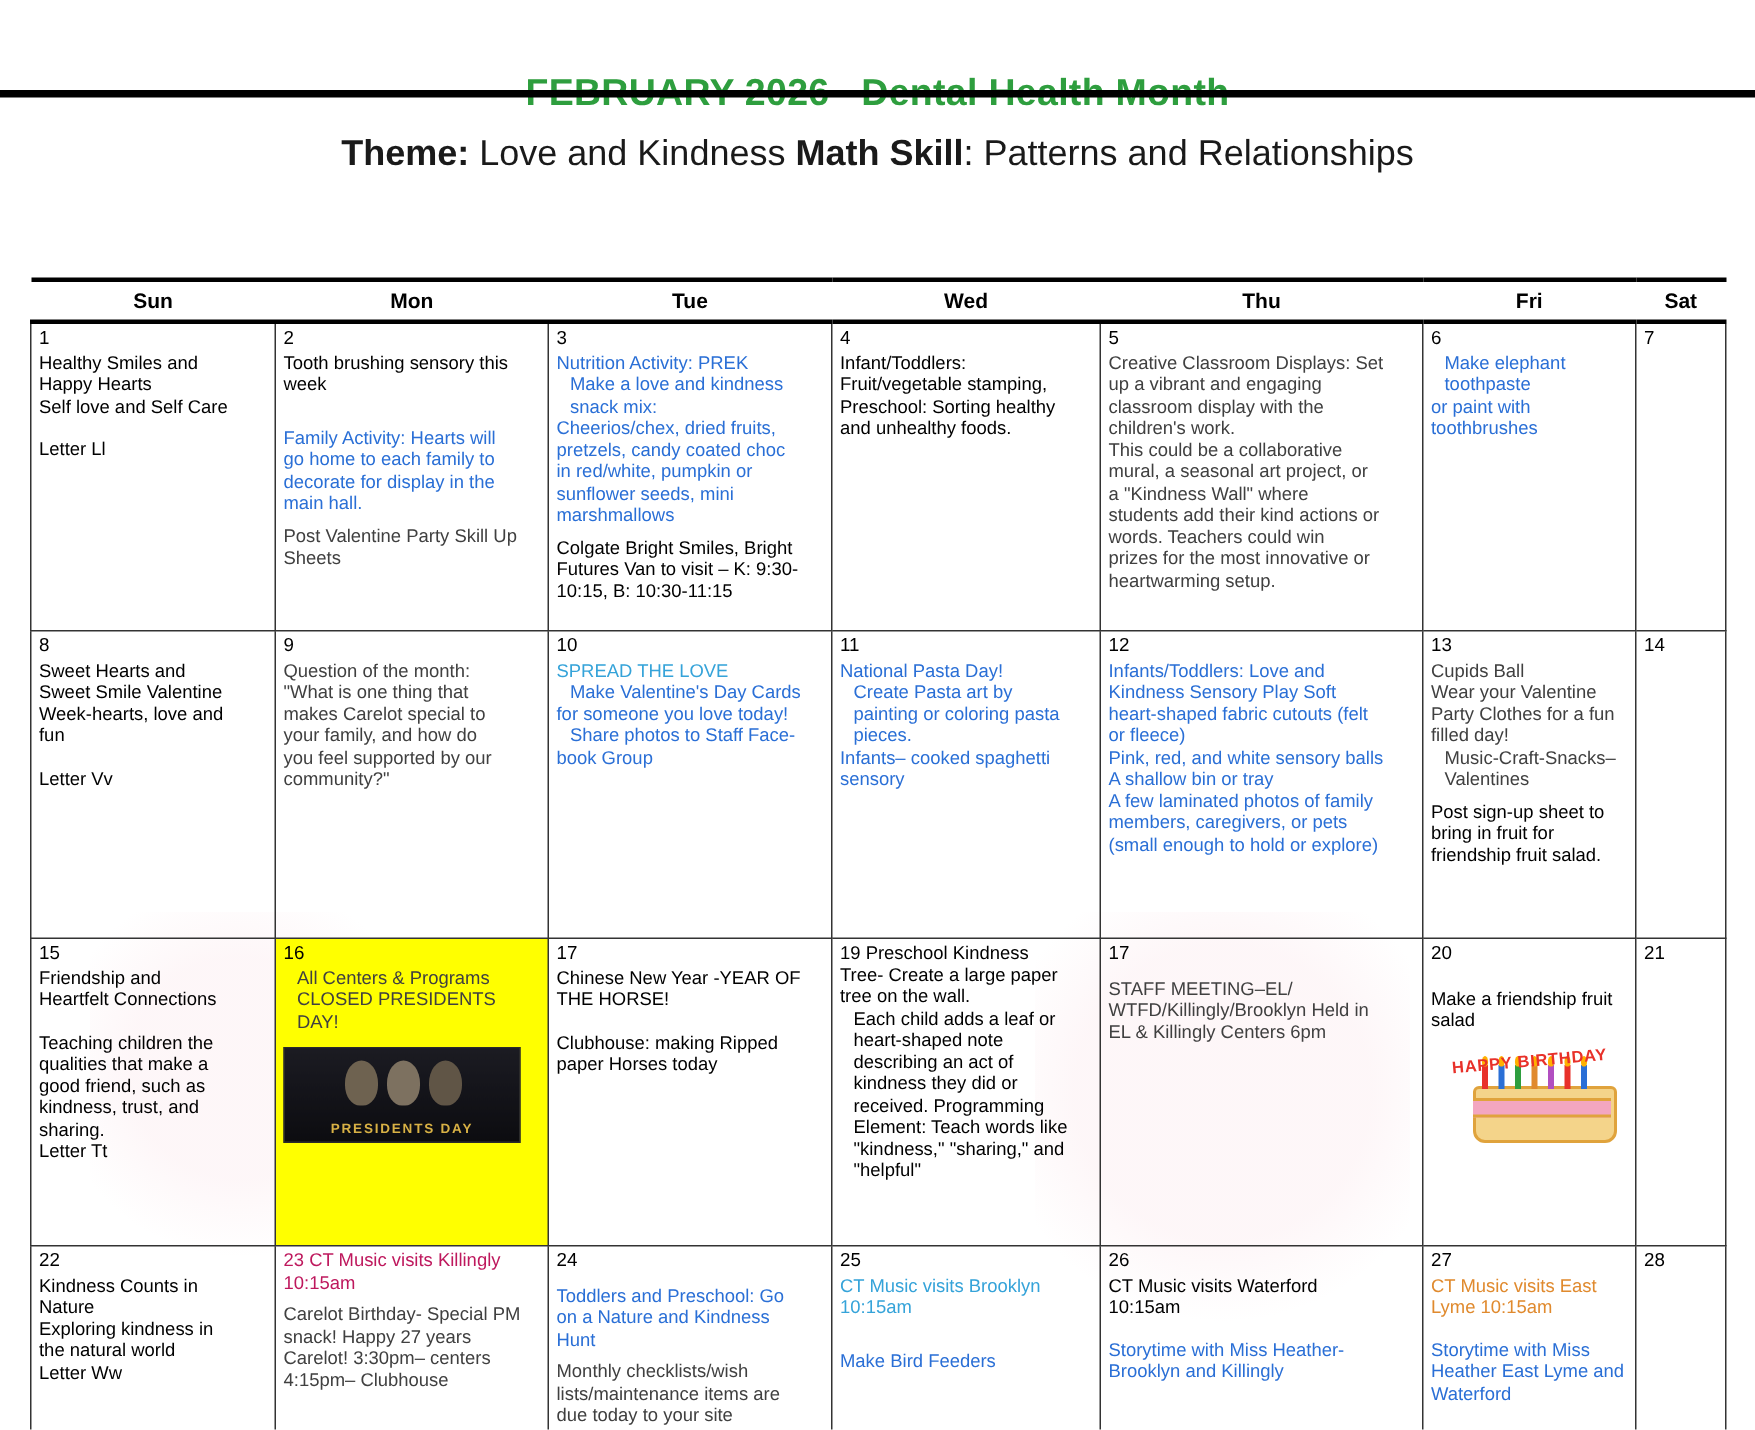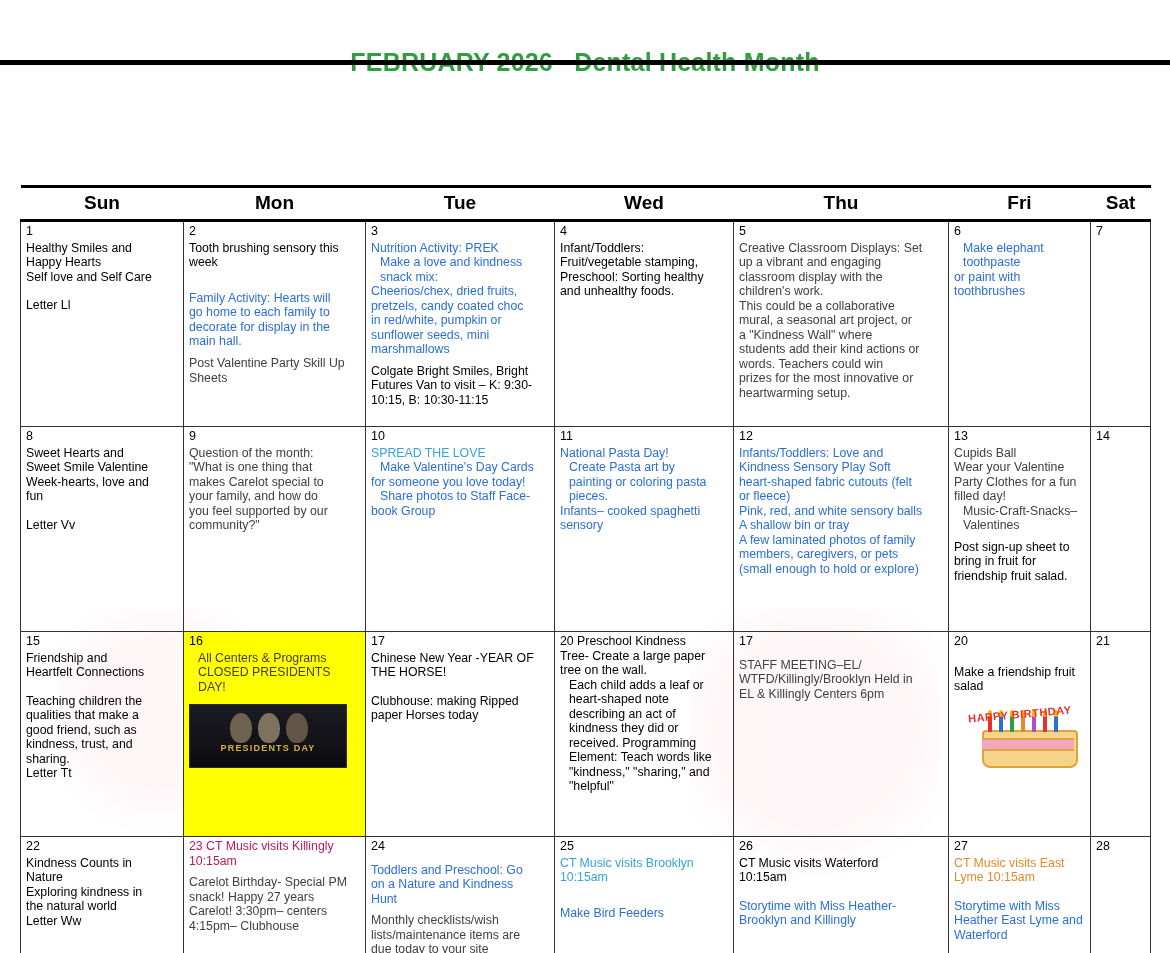--- a/index.html
+++ b/index.html
@@ -46,21 +46,21 @@
   .subtitle .b { font-weight: bold; }
   .cal {
     position: absolute;
     top: 137px;
     left: 20px;
     width: 1130px;
     border-collapse: collapse;
     table-layout: fixed;
   }
   .cal th {
-    font-size: 19px;
+    font-size: 14px;
     font-weight: bold;
     padding: 4px 0 5px 0;
     border-top: 3px solid #000;
     border-bottom: 3px solid #000;
     text-align: center;
   }
   .cal td {
     border: 1px solid #333;
     vertical-align: top;
     height: 200px;
@@ -98,21 +98,21 @@
     margin-top: 10px;
     width: 156px;
     height: 62px;
     background: linear-gradient(#1b1b22, #0c0c10);
     border: 1px solid #2a2a2a;
     position: relative;
     overflow: hidden;
   }
   .pres-img .pres-text {
     position: absolute;
-    bottom: 14px;
+    bottom: 4px;
     left: 0;
     width: 100%;
     text-align: center;
     color: #d8b145;
     font-size: 9px;
     letter-spacing: 1.2px;
     font-weight: bold;
   }
   .pres-img .face {
     position: absolute;
@@ -203,20 +203,23 @@
 <body>
 
 <div class="page">
   <div class="watermark wm1"></div>
   <div class="watermark wm2"></div>
 
   <div class="top-rule"></div>
 
   <div class="title">FEBRUARY 2026– Dental Health Month</div>
 
+  <div class="subtitle">
+    <span class="b">Theme:</span><span> Love and Kindness </span><span class="b">Math Skill</span><span>: Patterns and Relationships</span>
+  </div>
 
   <table class="cal">
     <colgroup>
       <col class="sun">
         <col class="mon">
         <col class="tue">
         <col class="wed">
         <col class="thu">
         <col class="fri">
         <col class="sat">
@@ -400,21 +403,21 @@
           <td>
             <span class="daynum">17</span>
             <span class="line black">Chinese New Year -YEAR OF</span>
             <span class="line black">THE HORSE!</span>
             <span class="line black" style="font-size: 6px;">&nbsp;</span>
             <span class="line black" style="font-size: 6px;">&nbsp;</span>
             <span class="line black">Clubhouse: making Ripped</span>
             <span class="line black">paper Horses today</span>
           </td>
           <td>
-            <span class="line black">20 Preschool Kindness</span>
+            <span class="line black">19 Preschool Kindness</span>
             <span class="line black">Tree- Create a large paper</span>
             <span class="line black">tree on the wall.</span>
             <span class="line black ind">Each child adds a leaf or</span>
             <span class="line black ind">heart-shaped note</span>
             <span class="line black ind">describing an act of</span>
             <span class="line black ind">kindness they did or</span>
             <span class="line black ind">received. Programming</span>
             <span class="line black ind">Element: Teach words like</span>
             <span class="line black ind">"kindness," "sharing," and</span>
             <span class="line black ind">"helpful"</span>

